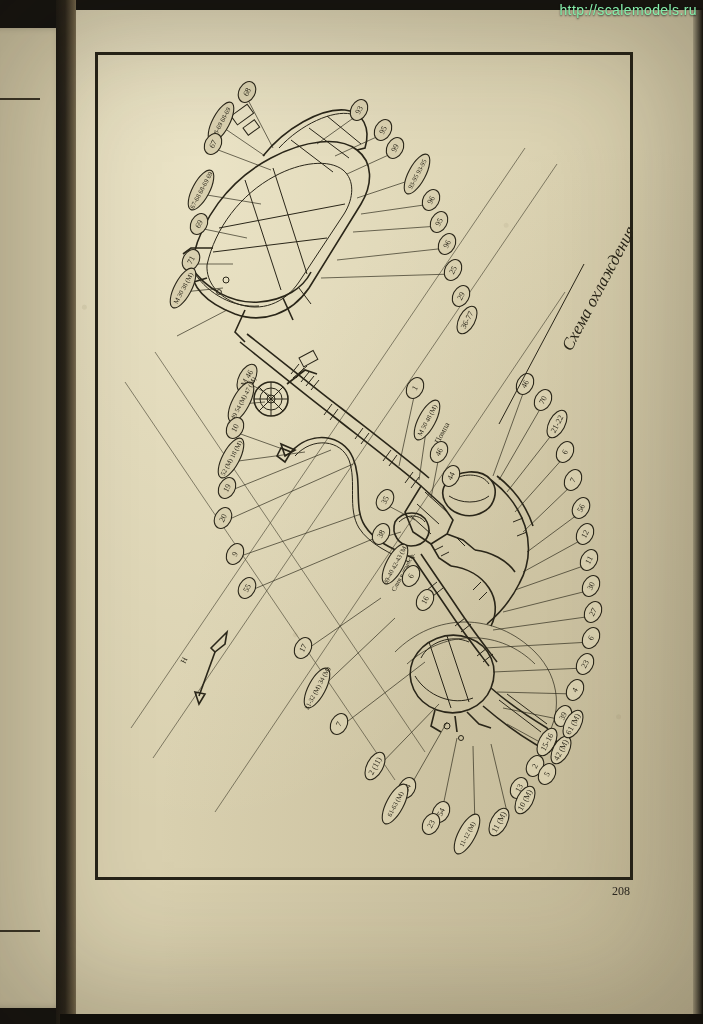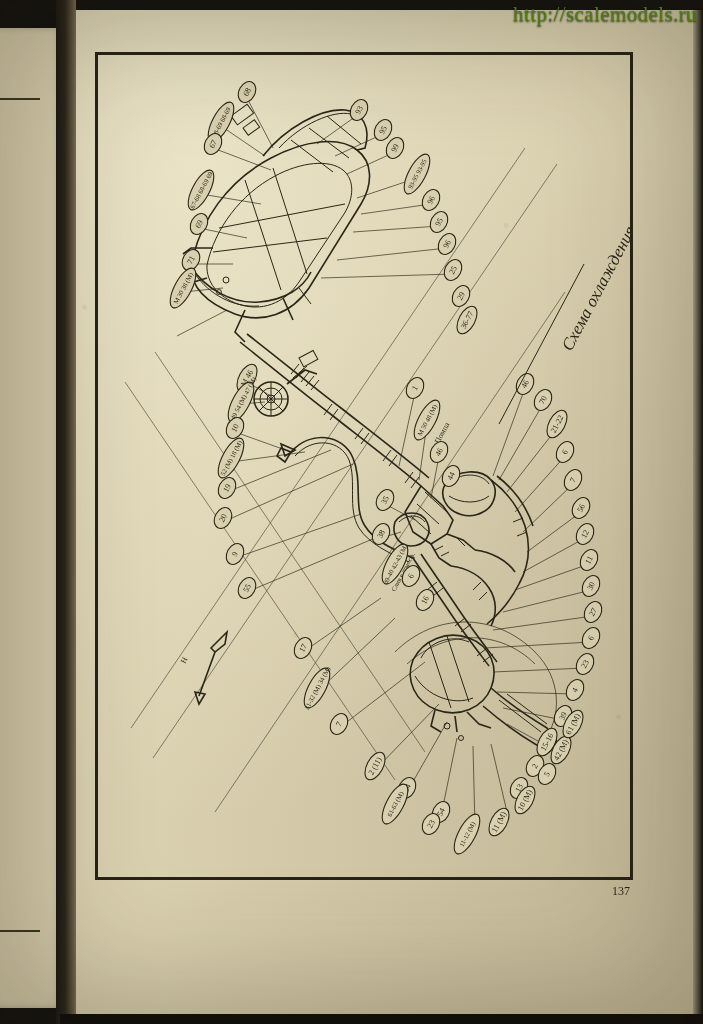--- a/index.html
+++ b/index.html
@@ -43,22 +43,22 @@
     background:linear-gradient(to right, rgba(0,0,0,.15), #0e0e0c);
   }
   .page-edge-bottom{
     position:absolute;left:60px;bottom:0;width:643px;height:10px;
     background:#0d0d0b;
   }
 
   
   .watermark{
     position:absolute;right:6px;top:2px;
-    color:#4d7c0f;font-size:21px;letter-spacing:.4px;
-    font-family:Liberation Serif, serif;
+    color:#86efac;font-size:14px;letter-spacing:.4px;
+    font-family:Liberation Sans, sans-serif;
     text-shadow:0 1px 2px rgba(0,0,0,.8);
     z-index:40;
   }
 
   
   .frame{
     position:absolute;left:95px;top:52px;width:538px;height:828px;
     border:3px solid #262318;
     box-sizing:border-box;
   }
@@ -619,17 +619,17 @@
           </g>
         </g>
 
     <g>
       <text x="476" y="300" transform="rotate(-62 476 300)" fill="#2a2619" font-family="Liberation Serif, serif" font-size="17" font-style="italic">Схема охлаждения мотора.</text>
       <path class="ln" d="M404 372 L489 212"></path>
     </g>
   </svg>
   </div>
 
-  <div class="page-number">137</div>
+  <div class="page-number">208</div>
 
   <div class="grain"></div>
   <div class="vignette"></div>
 </div>
 
 </body></html>

